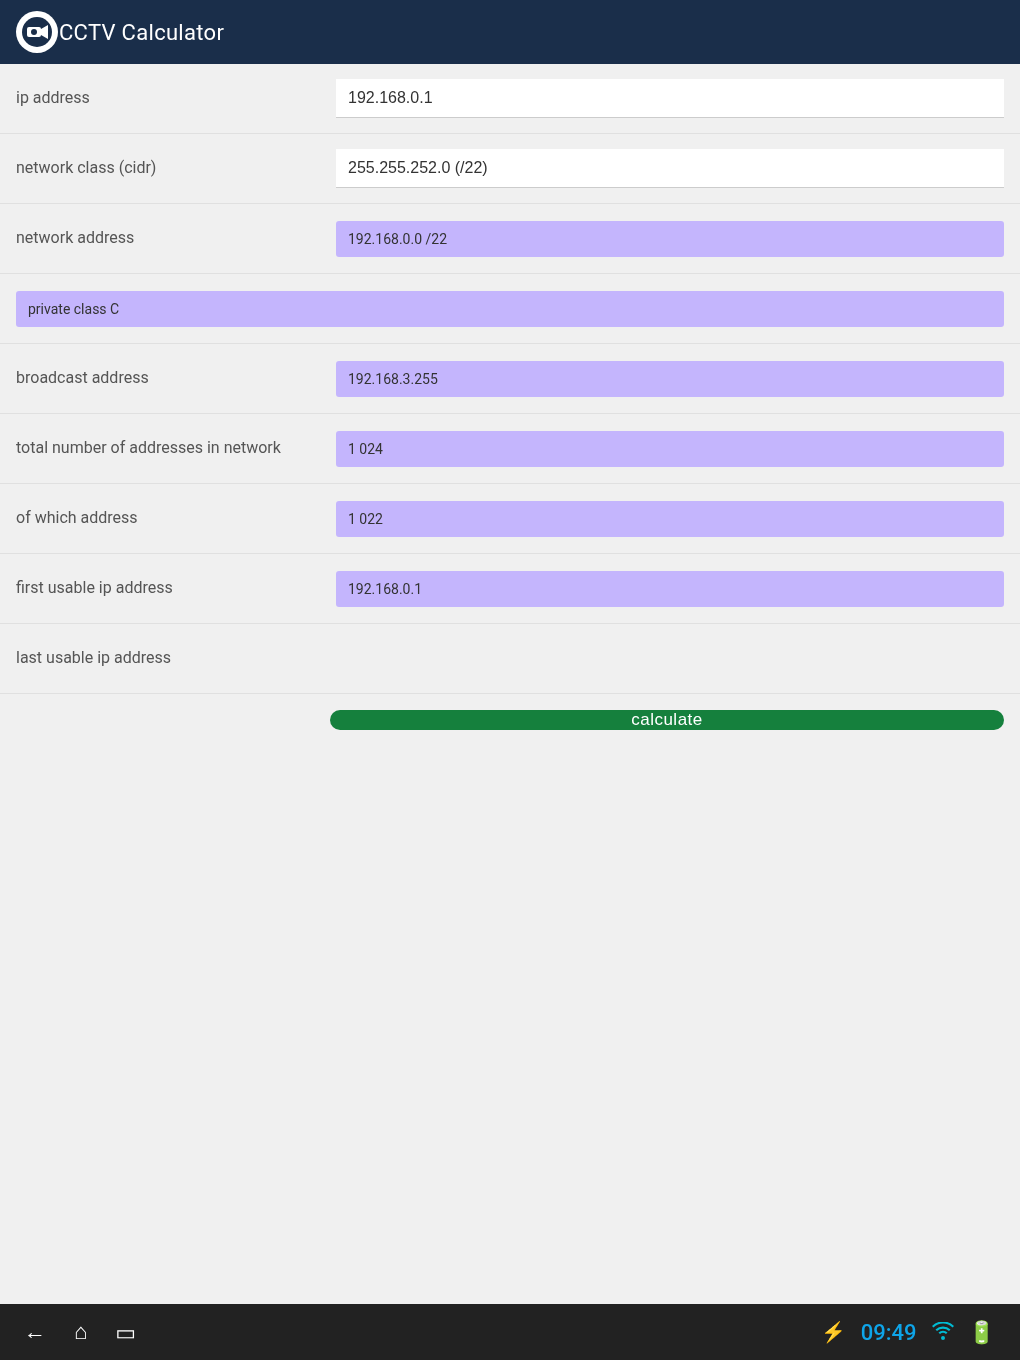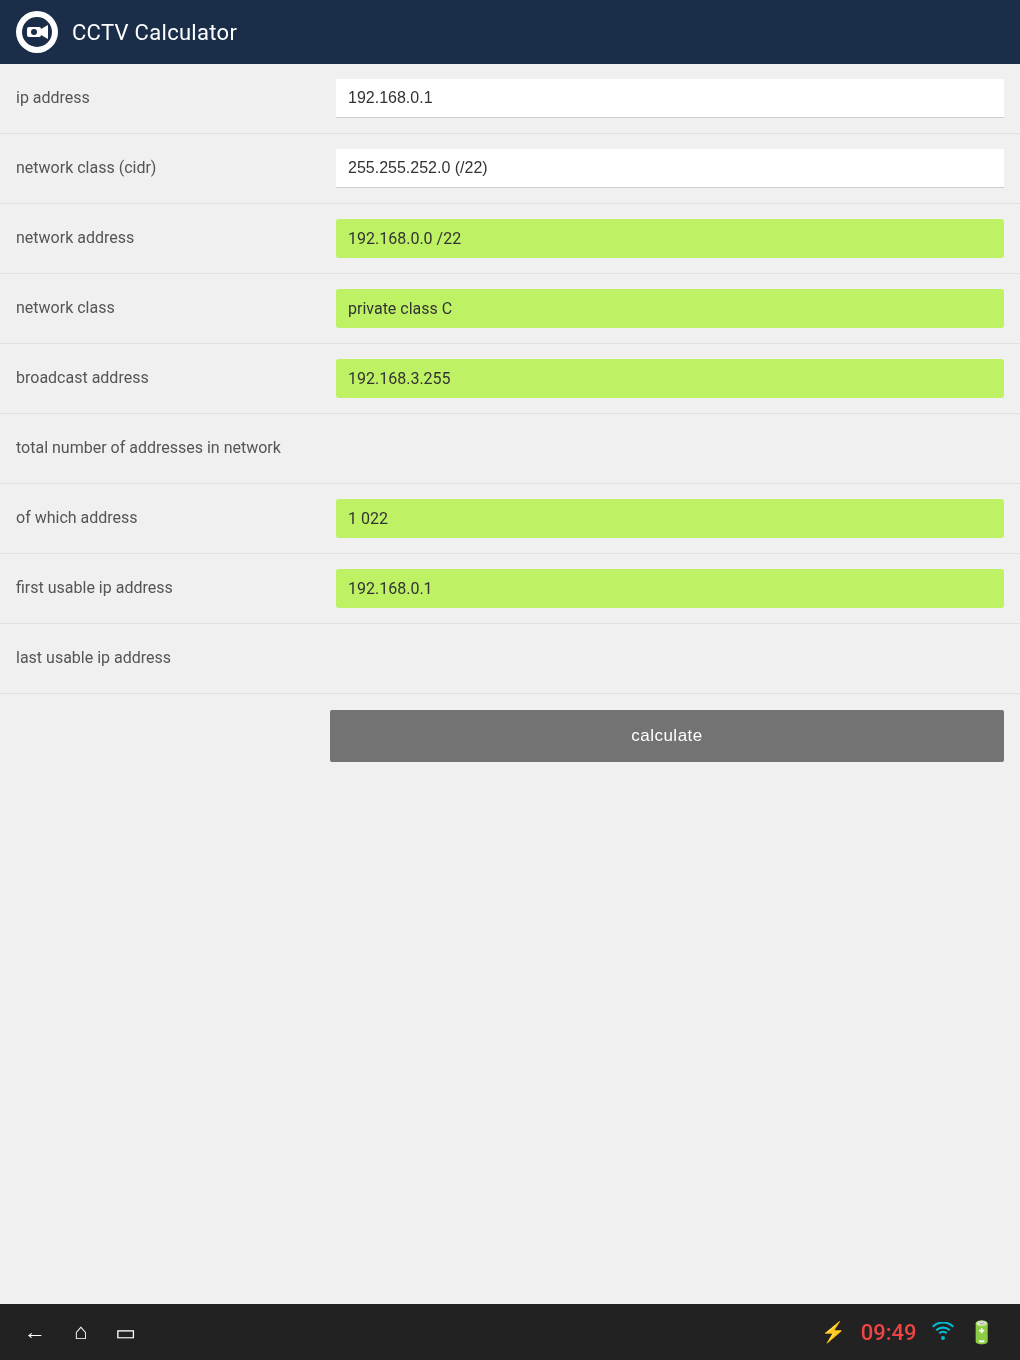--- a/index.html
+++ b/index.html
@@ -12,21 +12,21 @@
       flex-direction: column;
     }
 
     
     .header {
       background: #1a2e4a;
       height: 64px;
       display: flex;
       align-items: center;
       padding: 0 16px;
-      gap: 14px;
+      gap: 1px;
       flex-shrink: 0;
     }
     .header-logo {
       width: 42px;
       height: 42px;
       border-radius: 50%;
       background: white;
       display: flex;
       align-items: center;
       justify-content: center;
@@ -58,47 +58,46 @@
     }
     .form-row-label {
       width: 320px;
       font-size: 16px;
       color: #555;
       flex-shrink: 0;
       line-height: 1.3;
     }
     .form-row-value {
       flex: 1;
-      background: #bef264;
+      background: #c4b5fd;
       border: none;
       border-radius: 3px;
       padding: 10px 12px;
-      font-size: 16px;
+      font-size: 14px;
       color: #333;
       outline: none;
     }
     .form-row-input {
       flex: 1;
       background: white;
       border: none;
       border-bottom: 1px solid #ccc;
       padding: 10px 12px;
       font-size: 16px;
       color: #333;
       outline: none;
     }
 
     .calculate-btn {
       display: block;
       margin: 16px 16px 0 330px;
-      background: #737373;
+      background: #15803d;
       color: white;
       border: none;
-      border-radius: 2px;
-      padding: 16px;
+      border-radius: 11px;
       font-size: 17px;
       font-weight: 500;
       letter-spacing: 0.5px;
       cursor: pointer;
       width: calc(100% - 16px - 330px);
       text-align: center;
     }
 
     
     .status-bar {
@@ -118,21 +117,21 @@
     .status-bar-right {
       display: flex;
       align-items: center;
       gap: 14px;
     }
     .status-icon {
       color: white;
       font-size: 22px;
     }
     .status-time {
-      color: #ef4444;
+      color: #0ea5e9;
       font-size: 22px;
       font-weight: 500;
     }
     .status-wifi {
       color: #00bcd4;
       font-size: 22px;
     }
     .status-battery {
       color: #ff9800;
       font-size: 22px;
@@ -169,31 +168,31 @@
     <span class="form-row-label">network class (cidr)</span>
     <input class="form-row-input" type="text" value="255.255.252.0 (/22)" style="">
   </div>
 
   <div class="form-row">
     <span class="form-row-label">network address</span>
     <div class="form-row-value">192.168.0.0 /22</div>
   </div>
 
   <div class="form-row">
-    <span class="form-row-label">network class</span>
     <div class="form-row-value">private class C</div>
   </div>
 
   <div class="form-row">
     <span class="form-row-label">broadcast address</span>
     <div class="form-row-value">192.168.3.255</div>
   </div>
 
   <div class="form-row">
     <span class="form-row-label">total number of addresses in network</span>
+    <div class="form-row-value">1 024</div>
   </div>
 
   <div class="form-row">
     <span class="form-row-label">of which address</span>
     <div class="form-row-value">1 022</div>
   </div>
 
   <div class="form-row">
     <span class="form-row-label">first usable ip address</span>
     <div class="form-row-value">192.168.0.1</div>

